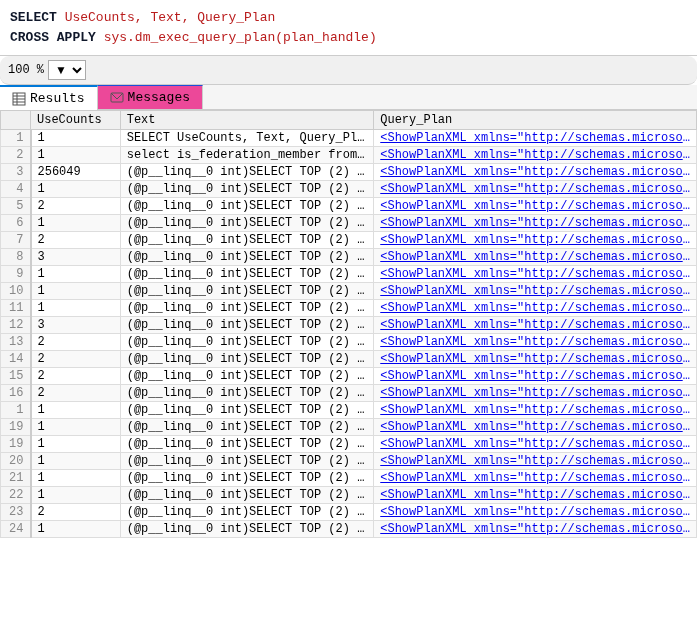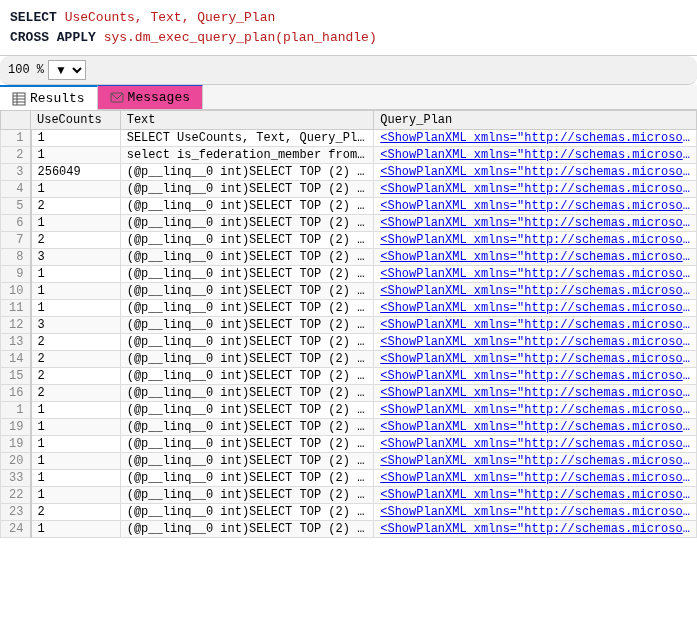--- a/index.html
+++ b/index.html
@@ -273,21 +273,21 @@
           <td style="max-width: 220px;">(@p__linq__0 int)SELECT TOP (2)    [Extent1].[Busine...</td>
           <td class="link-cell" style="max-width: 280px;">&lt;ShowPlanXML xmlns="http://schemas.microsoft.com....</td>
         </tr>
         <tr>
           <td class="row-num">20</td>
           <td>1</td>
           <td style="max-width: 220px;">(@p__linq__0 int)SELECT TOP (2)    [Extent1].[Busine...</td>
           <td class="link-cell" style="max-width: 280px;">&lt;ShowPlanXML xmlns="http://schemas.microsoft.com....</td>
         </tr>
         <tr>
-          <td class="row-num">33</td>
+          <td class="row-num">21</td>
           <td>1</td>
           <td style="max-width: 220px;">(@p__linq__0 int)SELECT TOP (2)    [Extent1].[Busine...</td>
           <td class="link-cell" style="max-width: 280px;">&lt;ShowPlanXML xmlns="http://schemas.microsoft.com....</td>
         </tr>
         <tr>
           <td class="row-num">22</td>
           <td>1</td>
           <td style="max-width: 220px;">(@p__linq__0 int)SELECT TOP (2)    [Extent1].[Busine...</td>
           <td class="link-cell" style="max-width: 280px;">&lt;ShowPlanXML xmlns="http://schemas.microsoft.com....</td>
         </tr>

